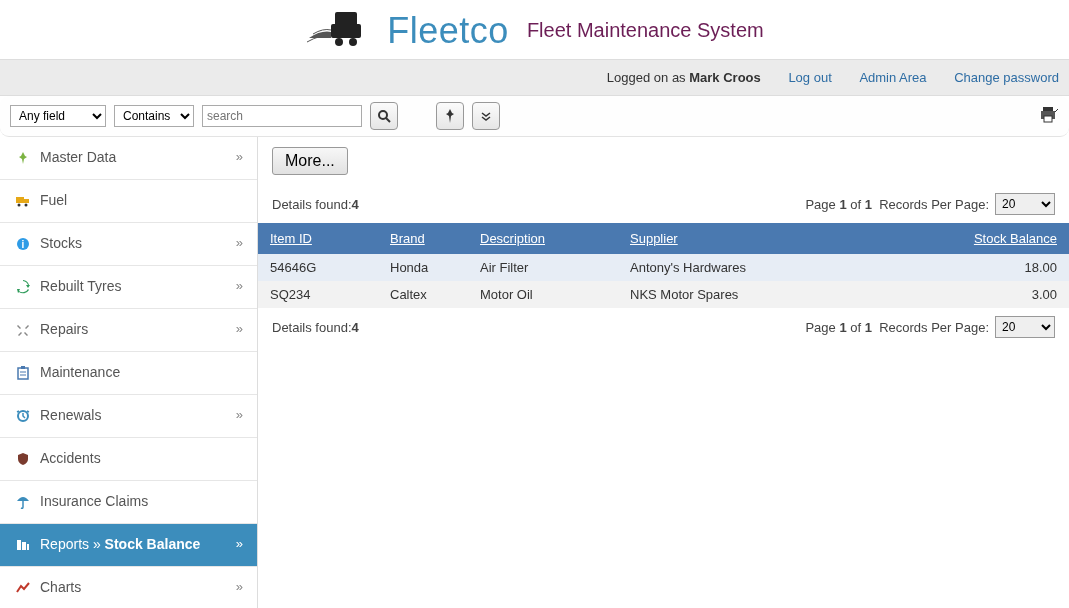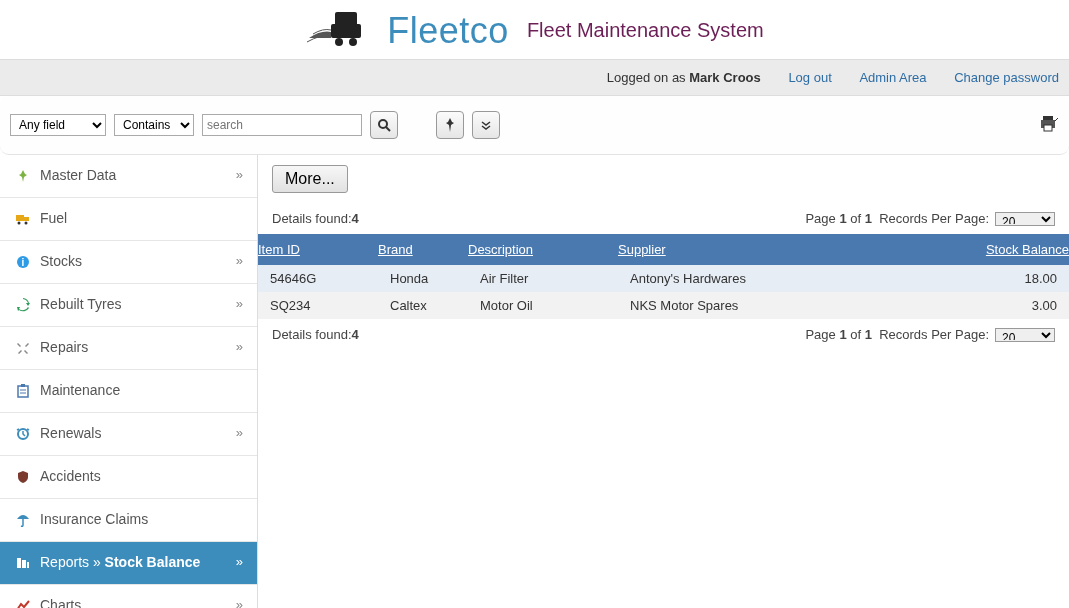--- a/index.html
+++ b/index.html
@@ -8,21 +8,21 @@
 .header { display: flex; align-items: center; justify-content: center; padding: 8px 0 6px; border-bottom: 1px solid #ddd; }
 .logo-wrap { display: flex; align-items: center; gap: 16px; margin-right: 18px; }
 .brand { font-size: 36px; color: #3c8dbc; font-weight: 500; letter-spacing: 0.5px; }
 .tagline { font-size: 20px; color: #6c1e56; }
 
 .userbar { background: #ebebeb; padding: 10px 10px; text-align: right; font-size: 13px; color: #333; border-bottom: 1px solid #ddd; }
 .userbar .sep { margin: 0 12px; }
 .userbar a { color: #2e6da4; text-decoration: none; cursor: pointer; }
 .userbar .uname { font-weight: bold; }
 
-.toolbar { display: flex; align-items: center; gap: 8px; padding: 15px 10px; border-bottom: 1px solid #e3e3e3; background: #fefefe; border-radius: 9px; }
+.toolbar { display: flex; align-items: center; gap: 8px; padding: 6px 10px; border-bottom: 1px solid #e3e3e3; background: #fefefe; border-radius: 9px; }
 .toolbar select, .toolbar input[type="text"] { border: 1px solid #aaa; font-size: 12px; padding: 2px 4px; height: 22px; background: #fff; }
 .toolbar select { width: 96px; }
 .toolbar input[type="text"] { width: 160px; color: #888; }
 .icon-btn { width: 28px; height: 28px; border: 1px solid #999; border-radius: 4px; background: linear-gradient(#fbfbfb,#e6e6e6); display: inline-flex; align-items: center; justify-content: center; cursor: pointer; }
 .tb-gap { width: 22px; }
 .spacer { flex: 1; }
 
 .layout { display: flex; }
 .sidebar { width: 258px; border-right: 1px solid #ddd; }
 .nav-item { display: flex; align-items: flex-start; padding: 12px 14px; border-bottom: 1px solid #e6e6e6; cursor: pointer; color: #555; font-size: 14px; position: relative; }
@@ -32,24 +32,24 @@
 .nav-item.active .expand { color: #fff; }
 .nav-item.active .crumb { color: #fff; font-weight: bold; }
 
 .main { flex: 1; }
 .more-row { padding: 10px 14px; }
 .more-btn { border: 1px solid #999; border-radius: 3px; background: linear-gradient(#f7f7f7,#e1e1e1); padding: 4px 12px; font-size: 16px; cursor: pointer; text-align: center; }
 
 .infobar { display: flex; align-items: center; padding: 8px 14px; font-size: 13px; color: #444; }
 .infobar .spacer2 { flex: 1; }
 .infobar strong { font-weight: bold; }
-.infobar select { border: 1px solid #999; font-size: 12px; padding: 1px 2px; height: 14px; width: 60px; margin-left: 6px; }
+.infobar select { border: 1px solid #999; font-size: 12px; padding: 1px 2px; height: 22px; width: 60px; margin-left: 6px; }
 
 table.data { width: 100%; border-collapse: collapse; font-size: 13px; }
-table.data thead th { background: #4a79b0; color: #fff; text-align: left; padding: 8px 0; font-weight: normal; text-decoration: underline; cursor: pointer; }
+table.data thead th { background: #4a79b0; color: #fff; text-align: left; padding: 8px 12px; font-weight: normal; text-decoration: underline; cursor: pointer; }
 table.data thead th.right { text-align: right; }
 table.data tbody td { padding: 6px 12px; }
 table.data tbody td.right { text-align: right; }
 table.data tbody tr:nth-child(even) { background: #f2f2f2; }
 table.data tbody tr:nth-child(odd) { background: #fff; }
 table.data tbody tr:first-child { background: #e7edf5; }
 
 </style>
 </head>
 <body>

